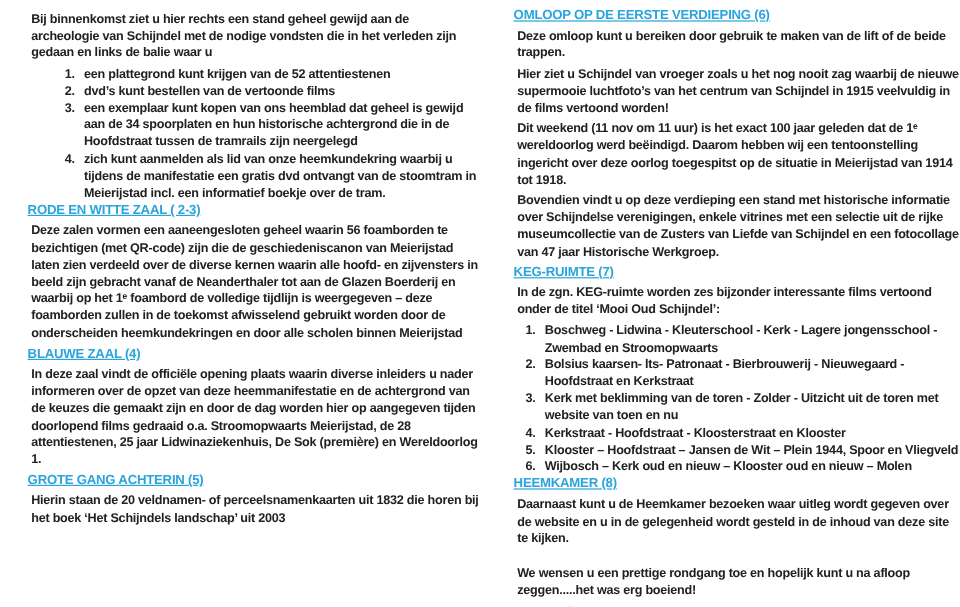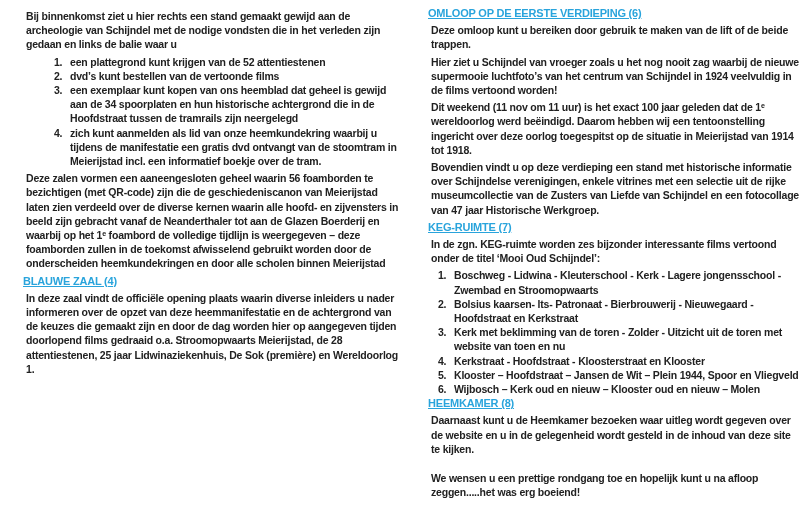--- a/index.html
+++ b/index.html
@@ -60,46 +60,51 @@
   .closing-wish { margin-top: 15px; }
 </style>
 </head>
 <body>
 
 <div class="doc">
 
   <div class="col col-left">
 
     <section>
-      <p>Bij binnenkomst ziet u hier rechts een stand gemaakt gewijd aan de archeologie van Schijndel met de nodige vondsten die in het verleden zijn gedaan en links de balie waar u</p>
+      <p>Bij binnenkomst ziet u hier rechts een stand geheel gewijd aan de archeologie van Schijndel met de nodige vondsten die in het verleden zijn gedaan en links de balie waar u</p>
       <ol class="list-left">
         <li>een plattegrond kunt krijgen van de 52 attentiestenen</li>
         <li>dvd’s kunt bestellen van de vertoonde films</li>
         <li>een exemplaar kunt kopen van ons heemblad dat geheel is gewijd aan de 34 spoorplaten en hun historische achtergrond die in de Hoofdstraat tussen de tramrails zijn neergelegd</li>
         <li>zich kunt aanmelden als lid van onze heemkundekring waarbij u tijdens de manifestatie een gratis dvd ontvangt van de stoomtram in Meierijstad incl. een informatief boekje over de tram.</li>
       </ol>
     </section>
 
     <section>
+      <h2 class="sec-heading">RODE EN WITTE ZAAL ( 2-3)</h2>
       <p>Deze zalen vormen een aaneengesloten geheel waarin 56 foamborden te bezichtigen (met QR-code) zijn die de geschiedeniscanon van Meierijstad laten zien verdeeld over de diverse kernen waarin alle hoofd- en zijvensters in beeld zijn gebracht vanaf de Neanderthaler tot aan de Glazen Boerderij en waarbij op het 1ᵉ foambord de volledige tijdlijn is weergegeven – deze foamborden zullen in de toekomst afwisselend gebruikt worden door de onderscheiden heemkundekringen en door alle scholen binnen Meierijstad</p>
     </section>
 
     <section>
       <h2 class="sec-heading">BLAUWE ZAAL (4)</h2>
       <p>In deze zaal vindt de officiële opening plaats waarin diverse inleiders u nader informeren over de opzet van deze heemmanifestatie en de achtergrond van de keuzes die gemaakt zijn en door de dag worden hier op aangegeven tijden doorlopend films gedraaid o.a. Stroomopwaarts Meierijstad, de 28 attentiestenen, 25 jaar Lidwinaziekenhuis, De Sok (première) en Wereldoorlog 1.</p>
     </section>
 
+    <section>
+      <h2 class="sec-heading">GROTE GANG ACHTERIN (5)</h2>
+      <p>Hierin staan de 20 veldnamen- of perceelsnamenkaarten uit 1832 die horen bij het boek ‘Het Schijndels landschap’ uit 2003</p>
+    </section>
   </div>
 
   <div class="col col-right">
 
     <section>
       <h2 class="sec-heading">OMLOOP OP DE EERSTE VERDIEPING (6)</h2>
       <p>Deze omloop kunt u bereiken door gebruik te maken van de lift of de beide trappen.</p>
-      <p>Hier ziet u Schijndel van vroeger zoals u het nog nooit zag waarbij de nieuwe supermooie luchtfoto’s van het centrum van Schijndel in 1924 veelvuldig in de films vertoond worden!</p>
+      <p>Hier ziet u Schijndel van vroeger zoals u het nog nooit zag waarbij de nieuwe supermooie luchtfoto’s van het centrum van Schijndel in 1915 veelvuldig in de films vertoond worden!</p>
       <p>Dit weekend (11 nov om 11 uur) is het exact 100 jaar geleden dat de 1ᵉ wereldoorlog werd beëindigd. Daarom hebben wij een tentoonstelling ingericht over deze oorlog toegespitst op de situatie in Meierijstad van 1914 tot 1918.</p>
       <p>Bovendien vindt u op deze verdieping een stand met historische informatie over Schijndelse verenigingen, enkele vitrines met een selectie uit de rijke museumcollectie van de Zusters van Liefde van Schijndel en een fotocollage van 47 jaar Historische Werkgroep.</p>
     </section>
 
     <section>
       <h2 class="sec-heading">KEG-RUIMTE (7)</h2>
       <p>In de zgn. KEG-ruimte worden zes bijzonder interessante films vertoond onder de titel ‘Mooi Oud Schijndel’:</p>
       <ol class="list-right">
         <li>Boschweg - Lidwina - Kleuterschool - Kerk - Lagere jongensschool - Zwembad en Stroomopwaarts</li>
         <li>Bolsius kaarsen- lts- Patronaat - Bierbrouwerij - Nieuwegaard - Hoofdstraat en Kerkstraat</li>

